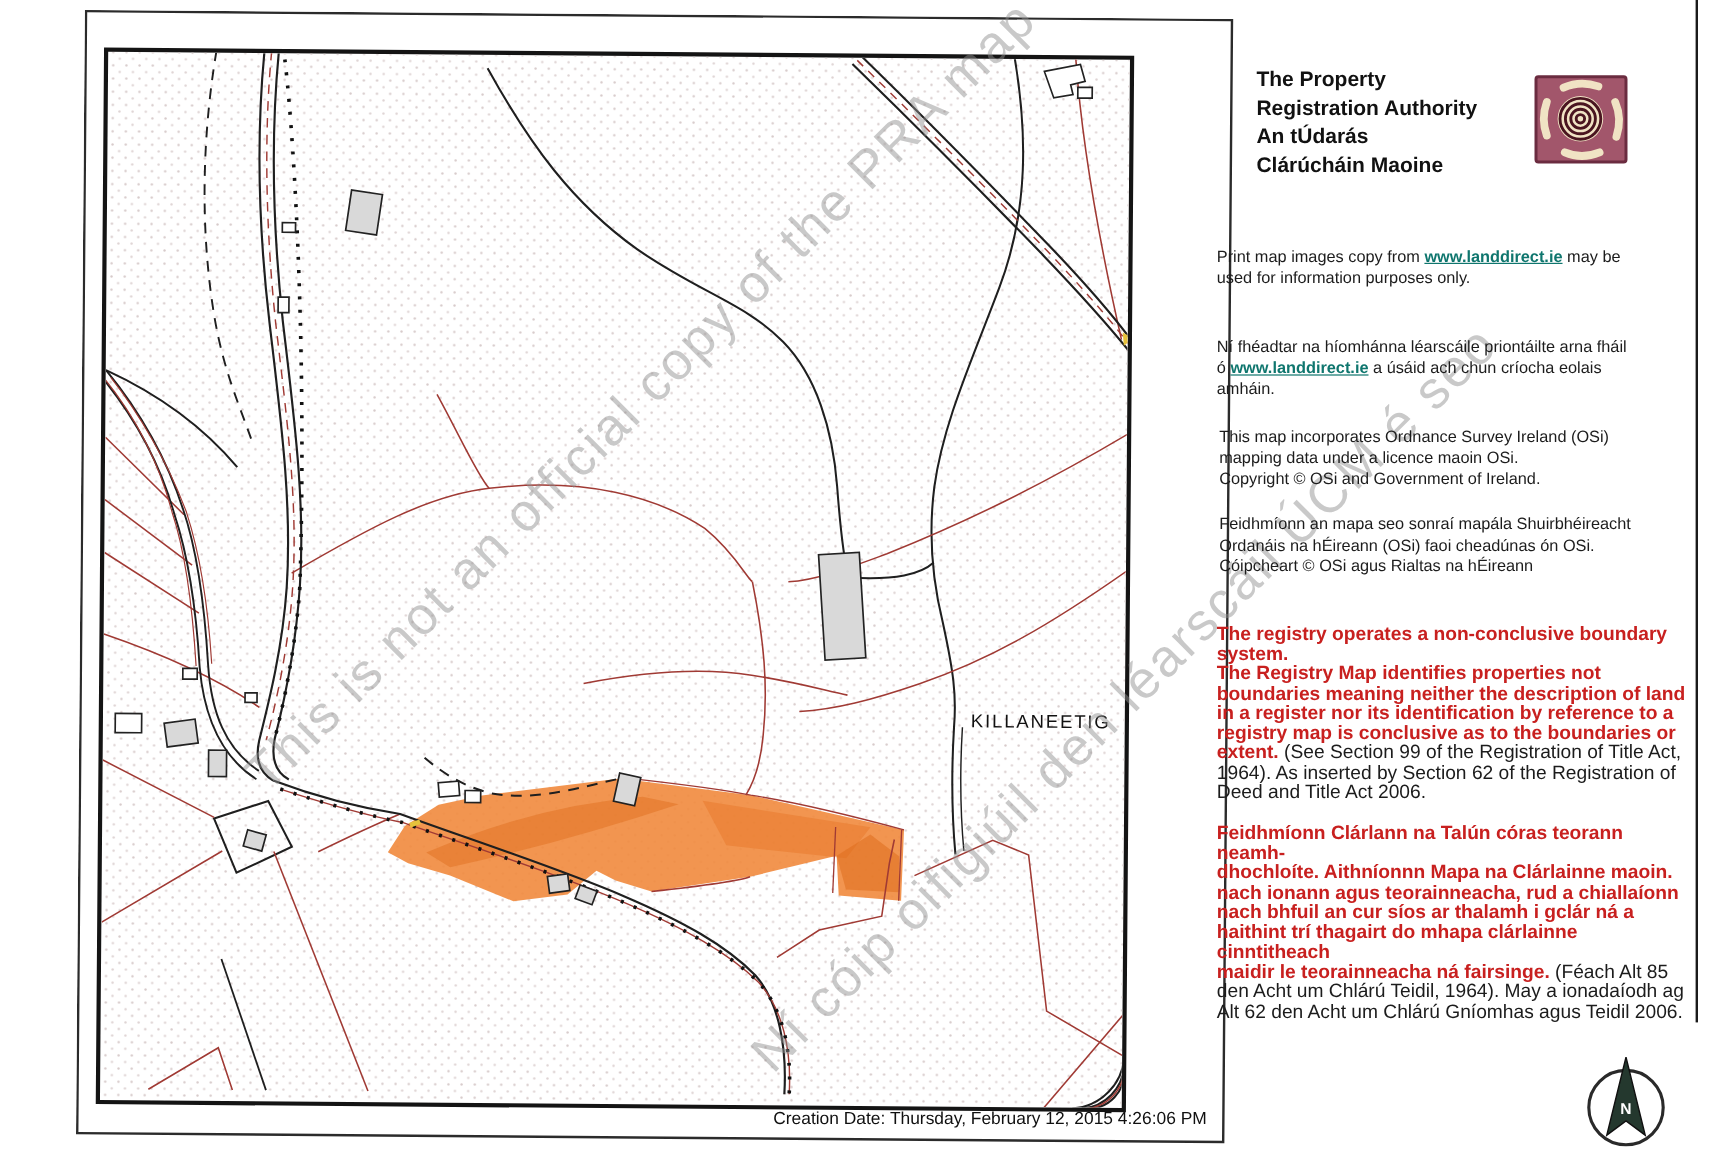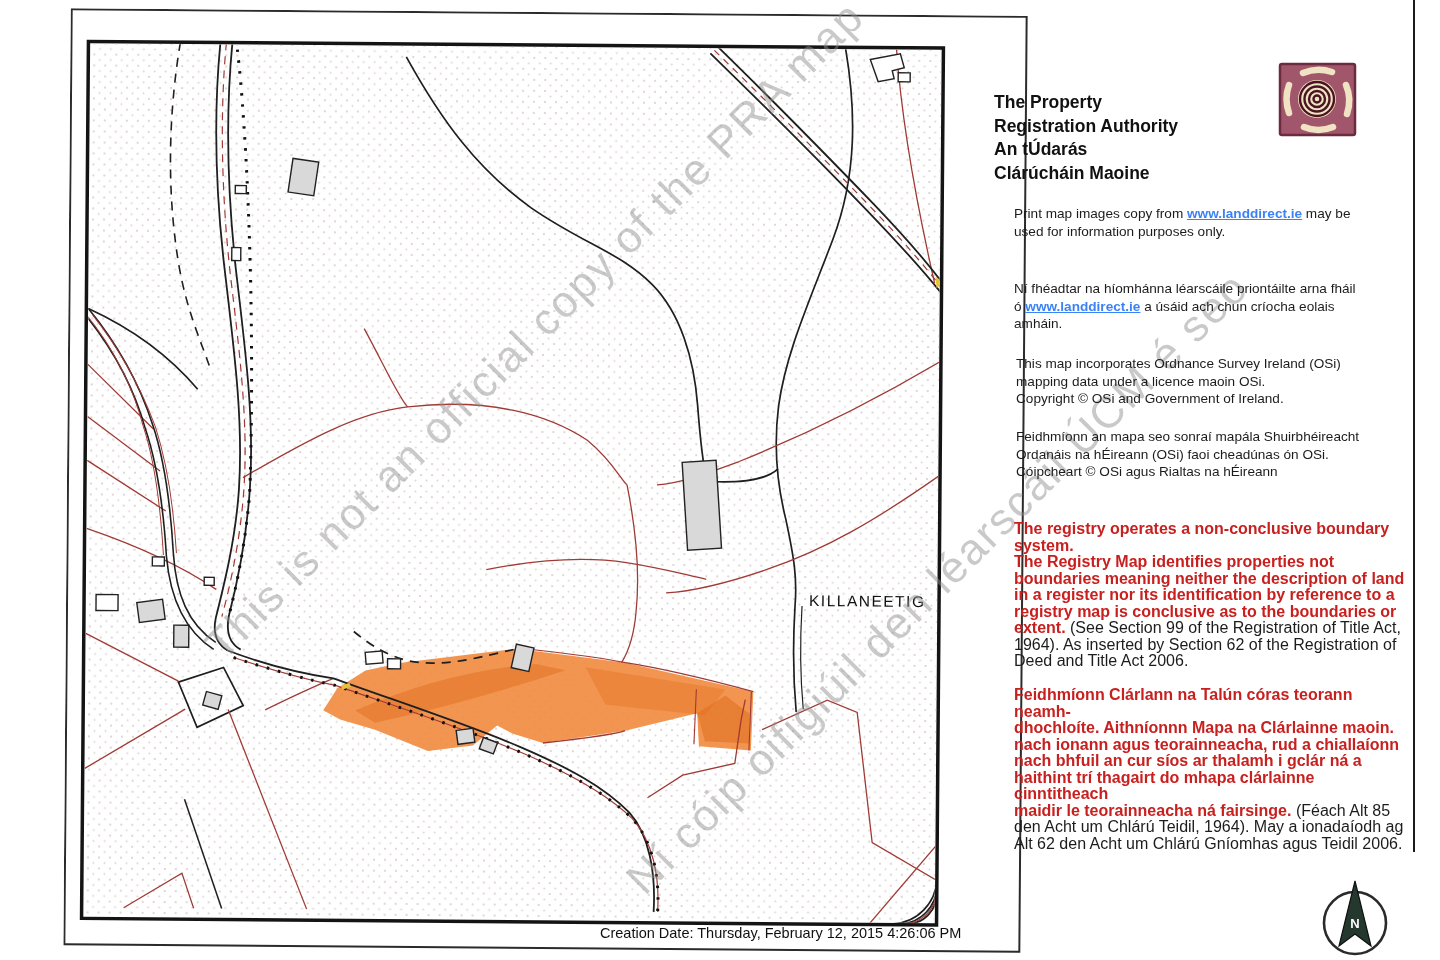--- a/index.html
+++ b/index.html
@@ -9,27 +9,27 @@
   
   #map-sheet{left:67px;top:12px;width:958px;height:938px;transform:rotate(.45deg);}
   
   .watermark{color:#8f8f8f;opacity:.48;font-size:44px;letter-spacing:2px;
              white-space:nowrap;transform:rotate(-45deg);pointer-events:none;z-index:5;}
   #wm-en{left:90px;top:330px;width:840px;text-align:center;}
   #wm-ga{left:520px;top:585px;width:780px;text-align:center;}
   
   .panel-block{left:1014px;width:396px;font-size:13.6px;line-height:17.6px;
                white-space:pre-line;z-index:10;}
-  #pra-title{left:994px;top:55px;width:250px;font-size:17.5px;font-weight:bold;
-             line-height:23.5px;white-space:pre-line;z-index:10;color:#111;margin-top:36px;}
-  a.doc-link{color:#3b82f6;font-weight:bold;}
+  #pra-title{left:1047px;top:55px;width:250px;font-size:17.5px;font-weight:bold;
+             line-height:23.5px;white-space:pre-line;z-index:10;color:#111;}
+  a.doc-link{color:#0f766e;font-weight:bold;}
   .red-text{color:#c8201f;font-weight:bold;}
   .warn{font-size:16px;line-height:16.5px;}
   
-  #creation-date{left:600px;top:925px;width:450px;text-align:left;
+  #creation-date{left:600px;top:925px;width:450px;text-align:center;
                  font-size:14.5px;color:#101010;z-index:10;}
   #scan-edge-line{left:1413px;top:0;width:2px;height:852px;background:#1a1a1a;z-index:2;}
   #north-arrow{left:1318px;top:876px;width:74px;height:82px;z-index:10;}
   #pra-logo{left:1277px;top:61px;width:82px;height:80px;z-index:10;}
 </style>
 </head>
 <body>
 
 <svg id="map-sheet" class="abs" viewBox="0 0 958 938" xmlns="http://www.w3.org/2000/svg">
   <defs>

